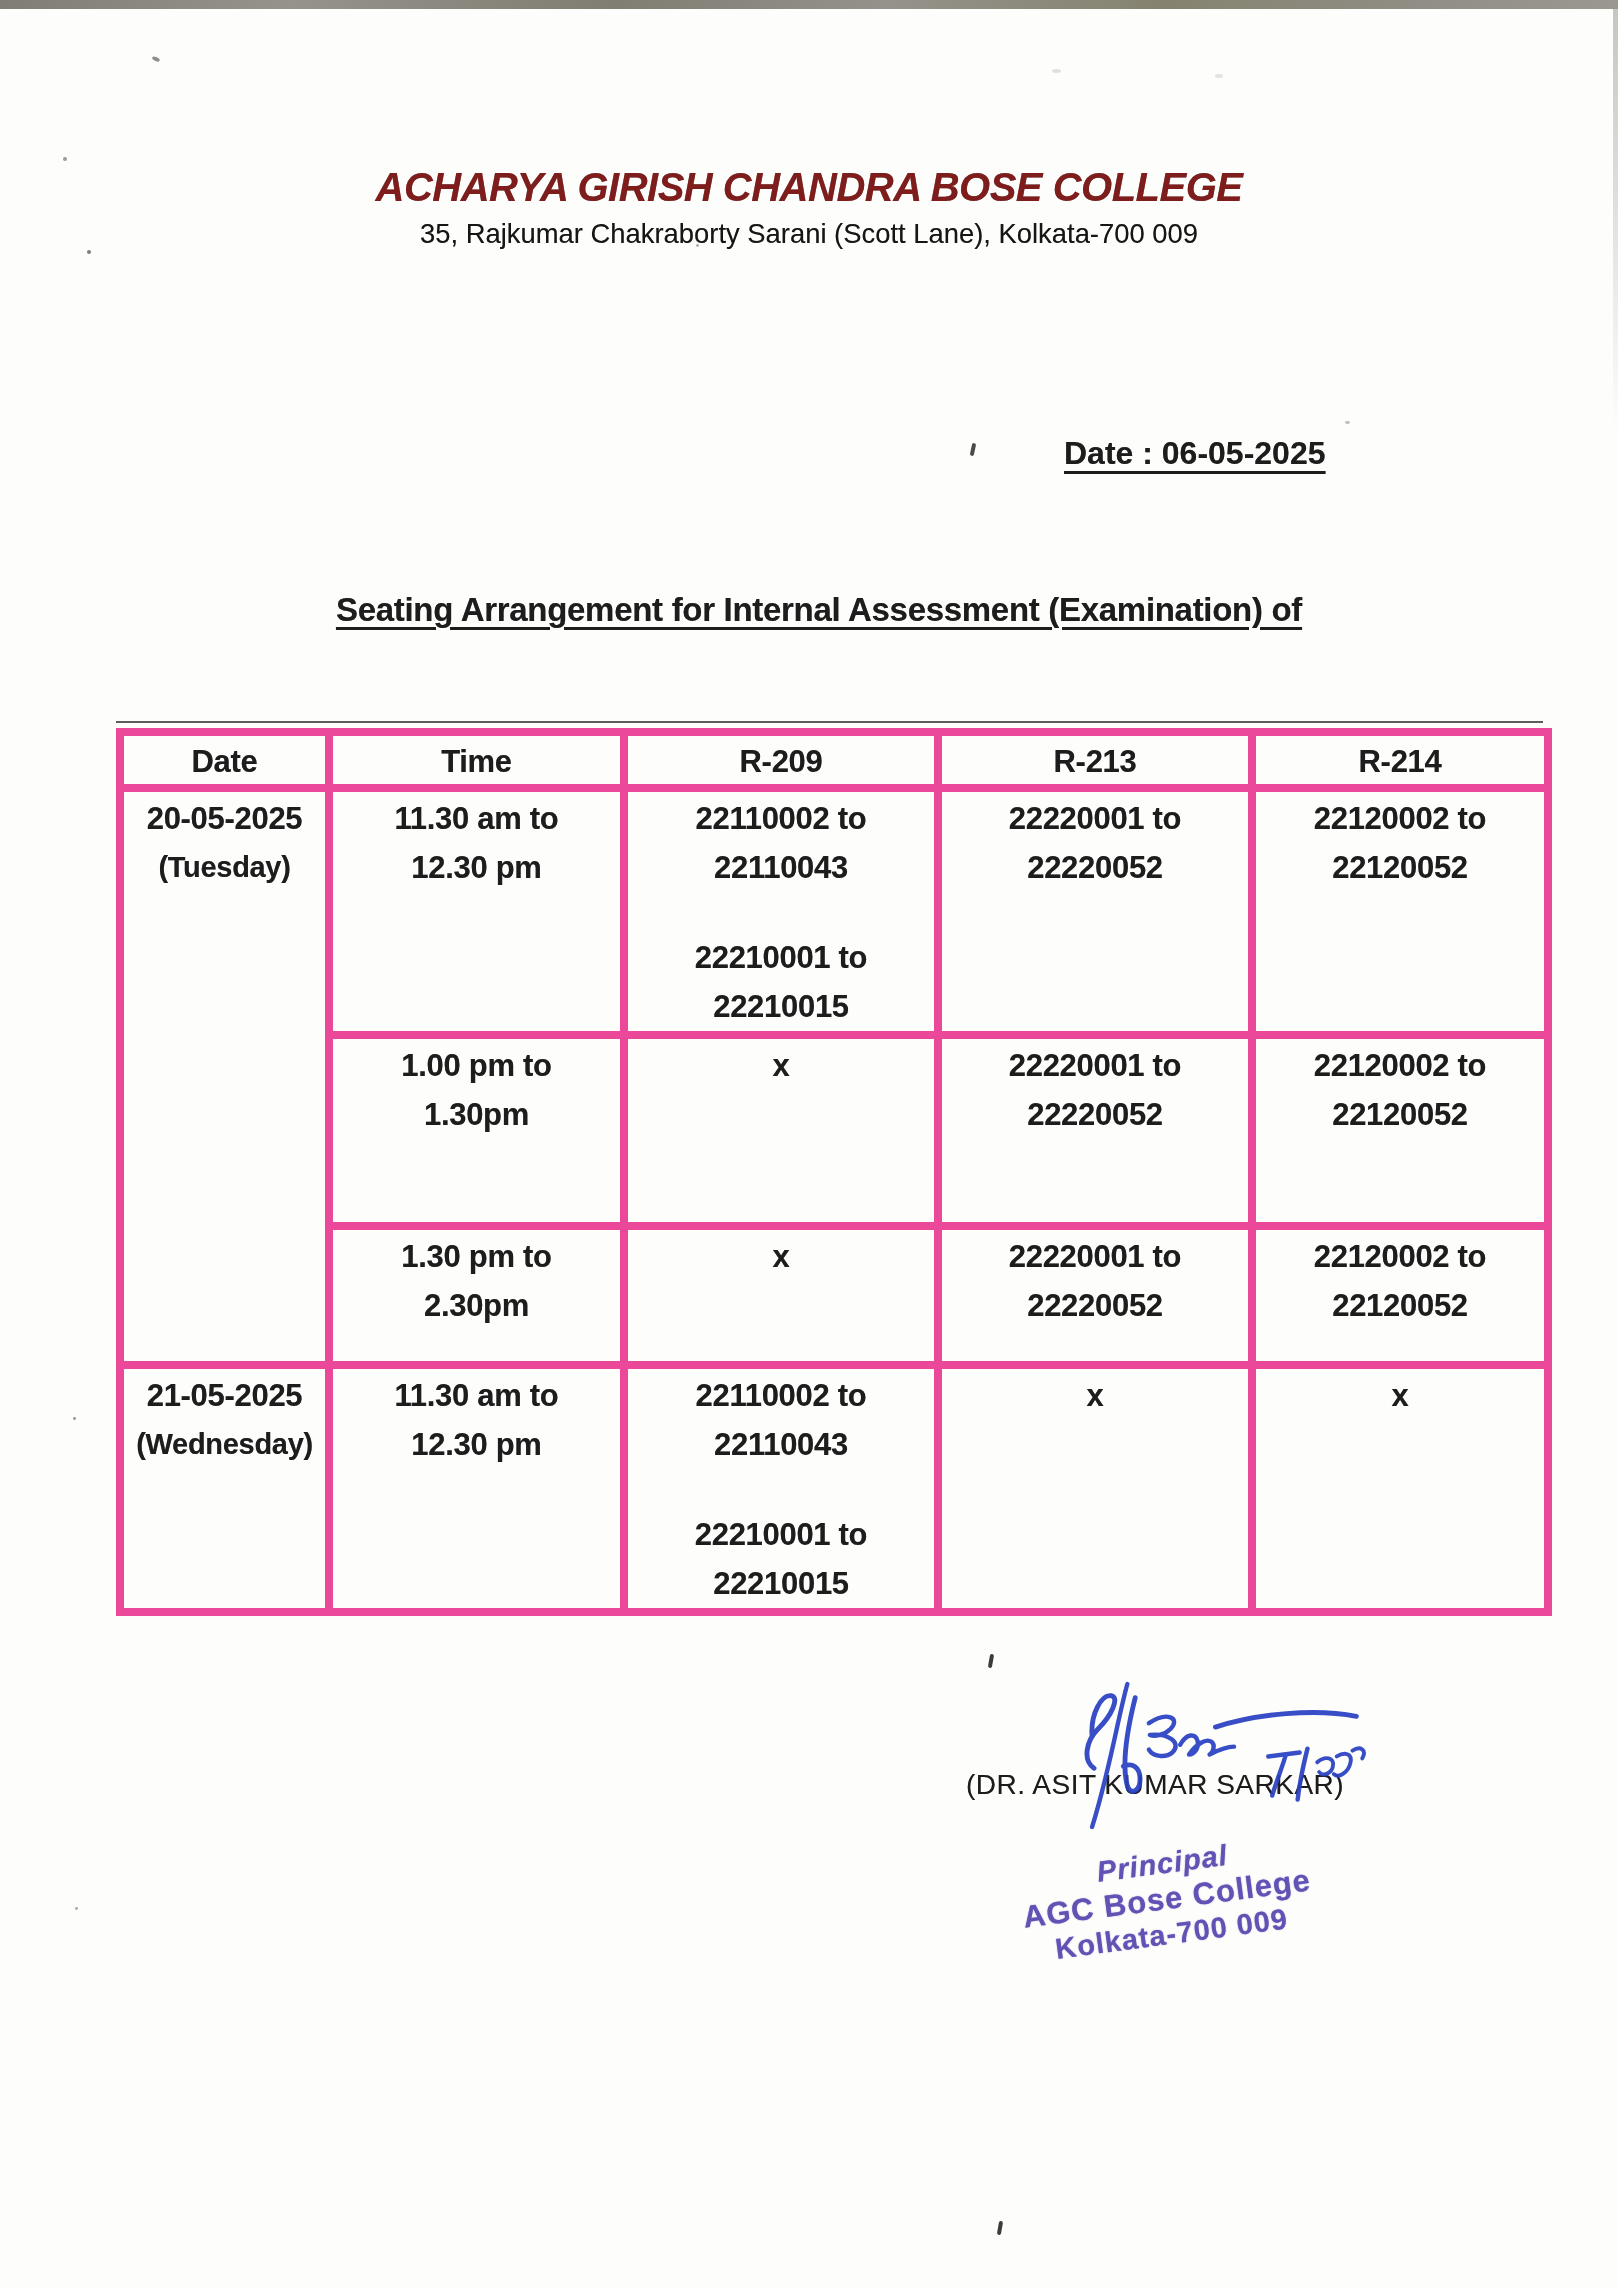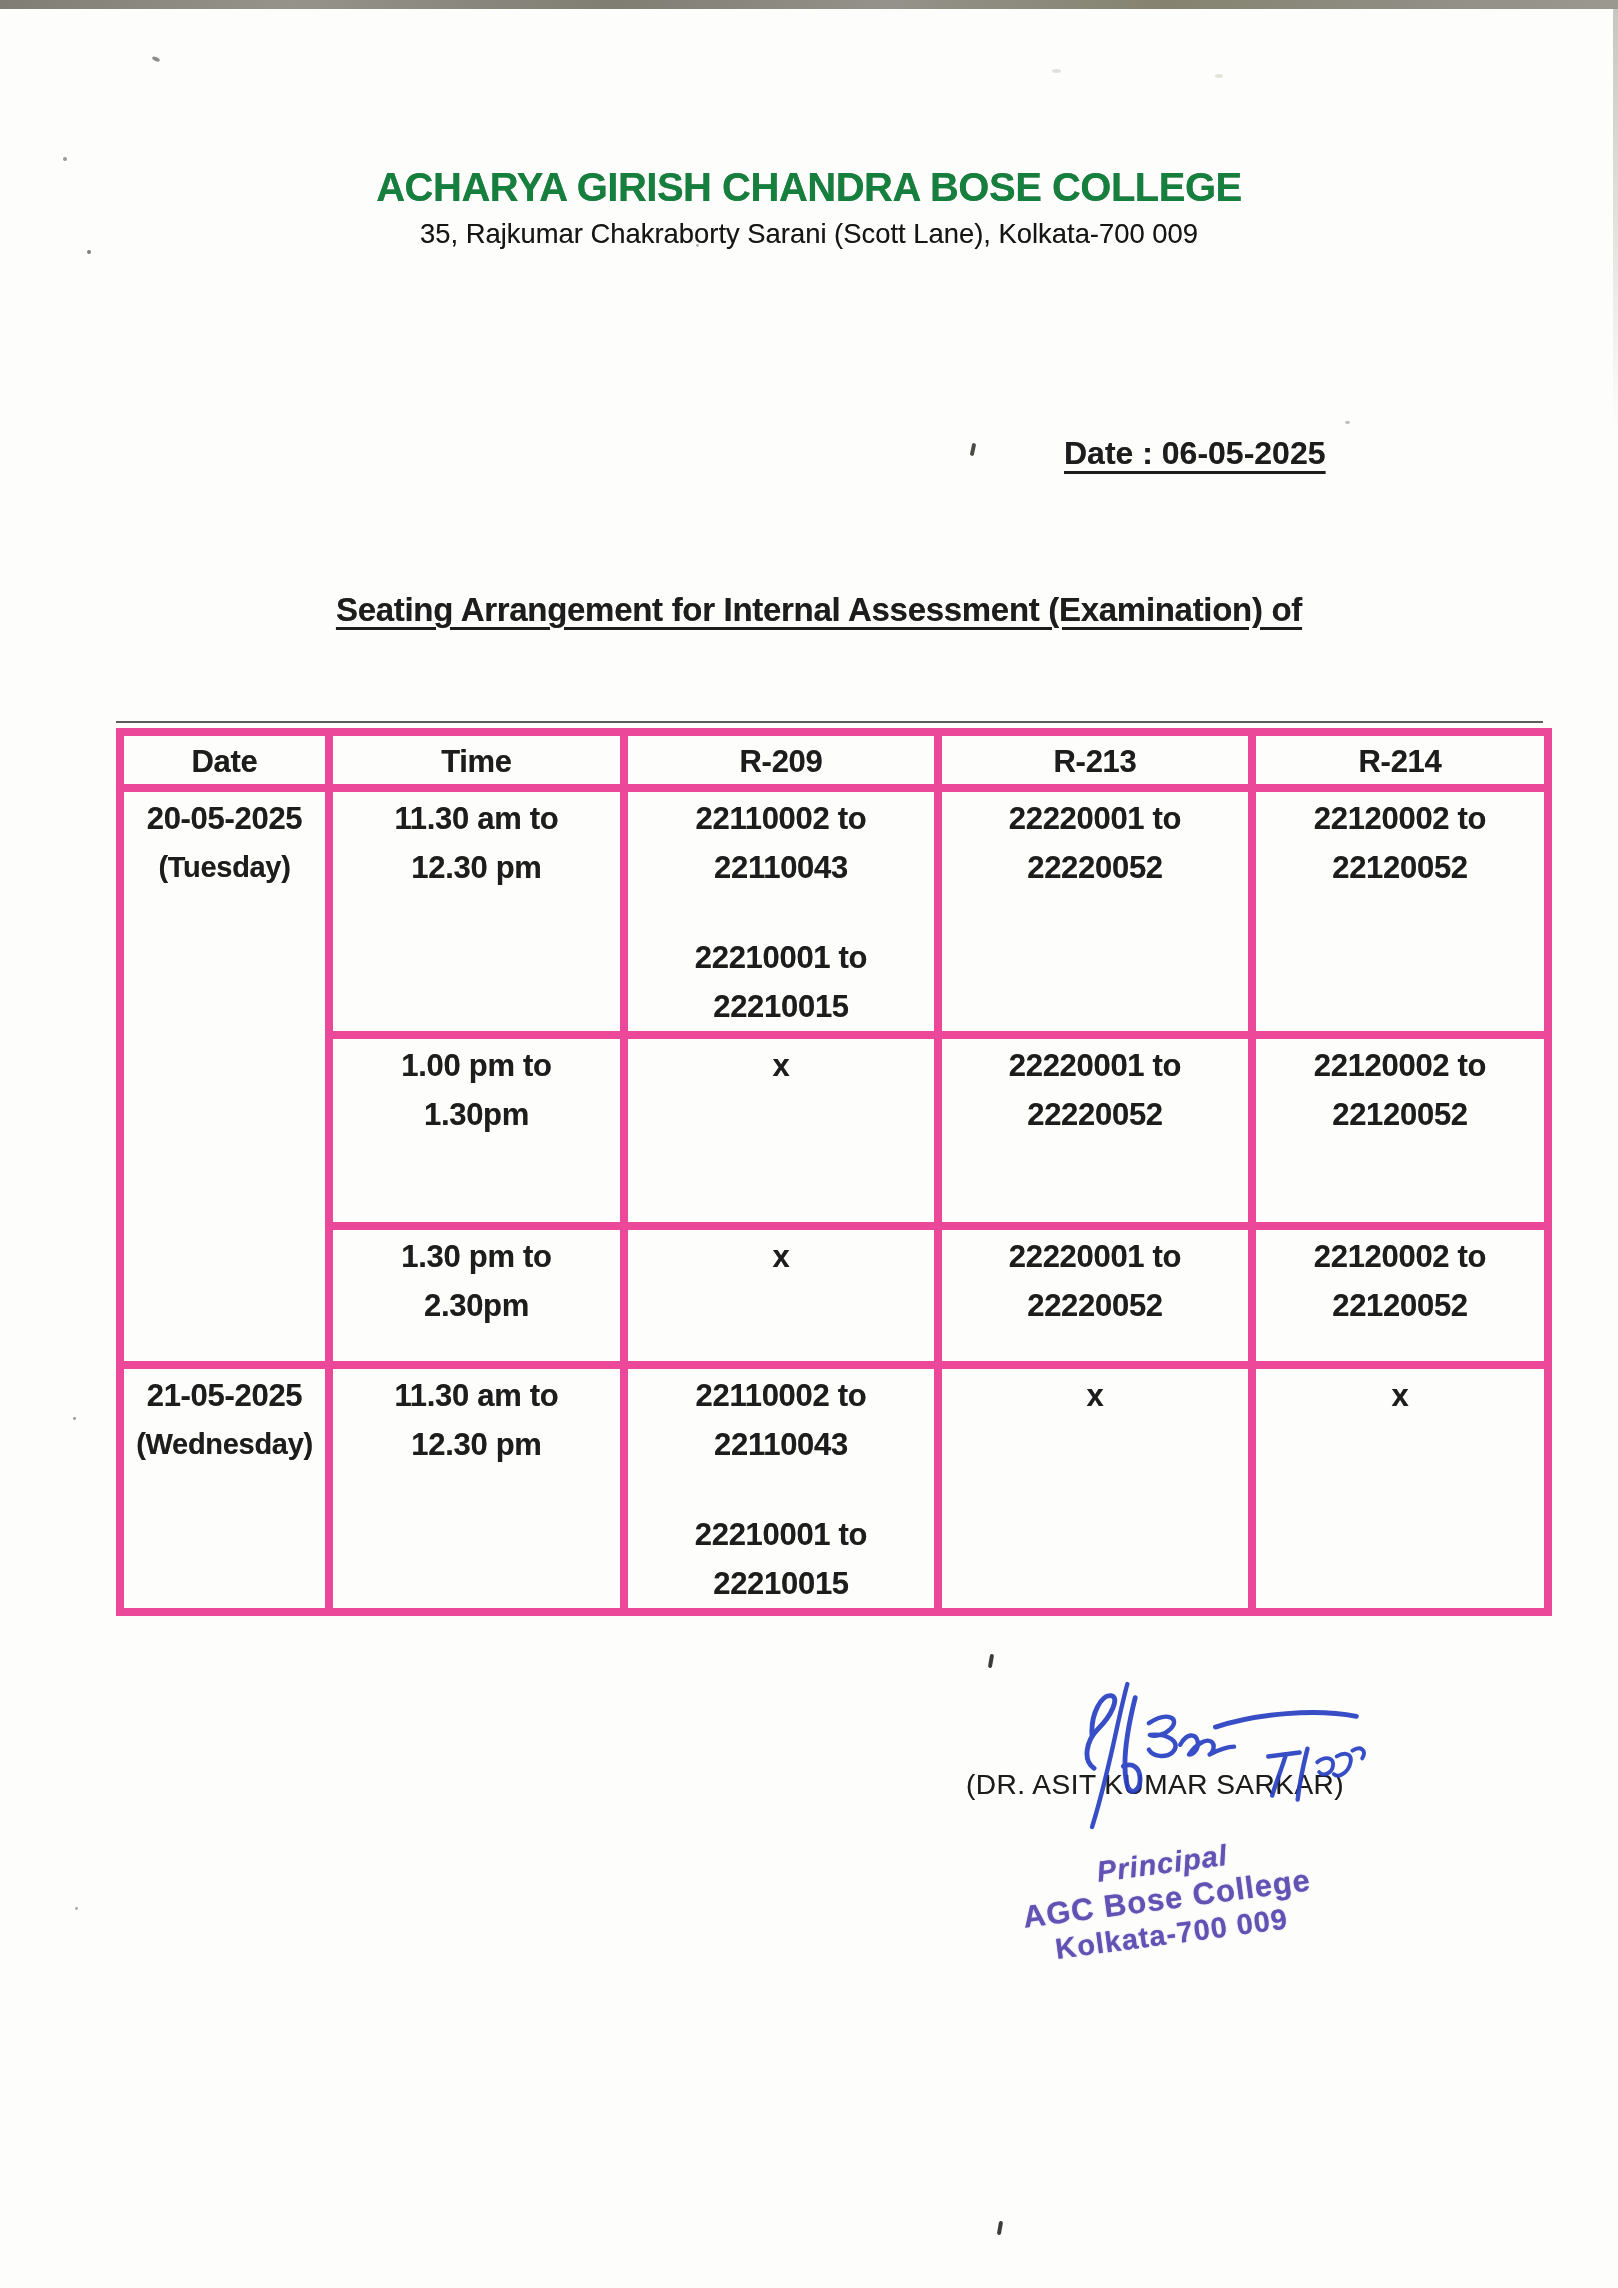--- a/index.html
+++ b/index.html
@@ -20,22 +20,23 @@
   }
   .scan-right{
     position:absolute;right:0;top:8.8px;width:4.9px;height:421px;
     background:linear-gradient(#c7c6be,rgba(253,253,251,0));
   }
   .spk{position:absolute;border-radius:50%;}
 
   
   .letterhead{position:absolute;left:0;top:165px;width:100%;text-align:center;}
   .college{
-    font-size:40px;font-weight:700;letter-spacing:-0.5px;color:#15803d;
+    font-size:40px;font-weight:700;letter-spacing:-0.5px;color:#7f1d1d;
     text-shadow:0 0 0.6px rgba(25,25,25,.55);
+    font-style:italic;
   }
   .address{
     margin-top:7.8px;font-size:27.4px;font-weight:400;color:#161616;
     text-shadow:0 0 0.5px rgba(25,25,25,.45);
   }
 
   
   .date-line{
     position:absolute;left:1064px;top:435px;
     font-size:32px;font-weight:700;

